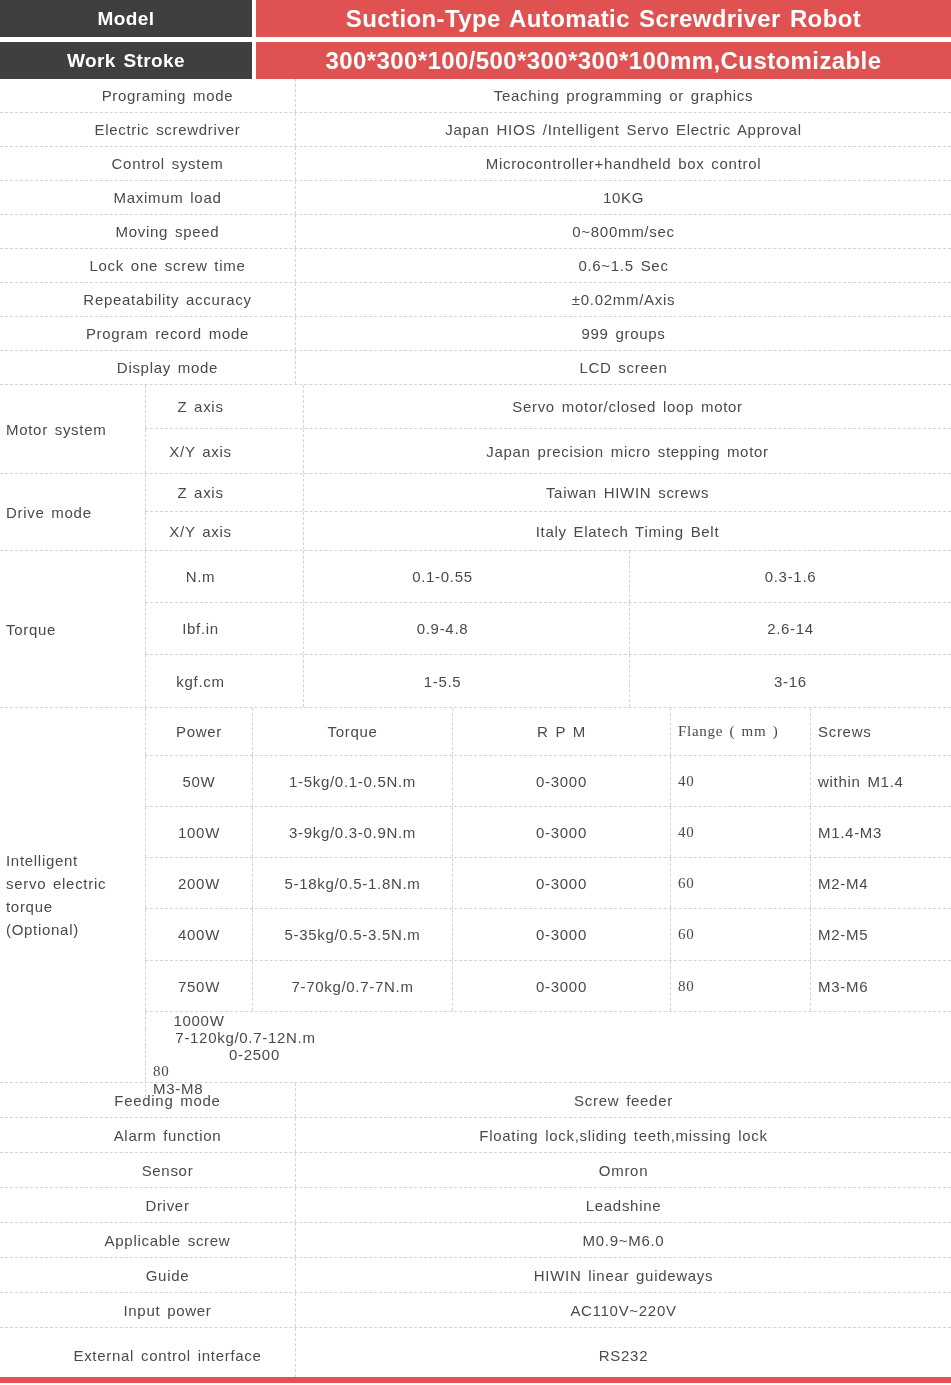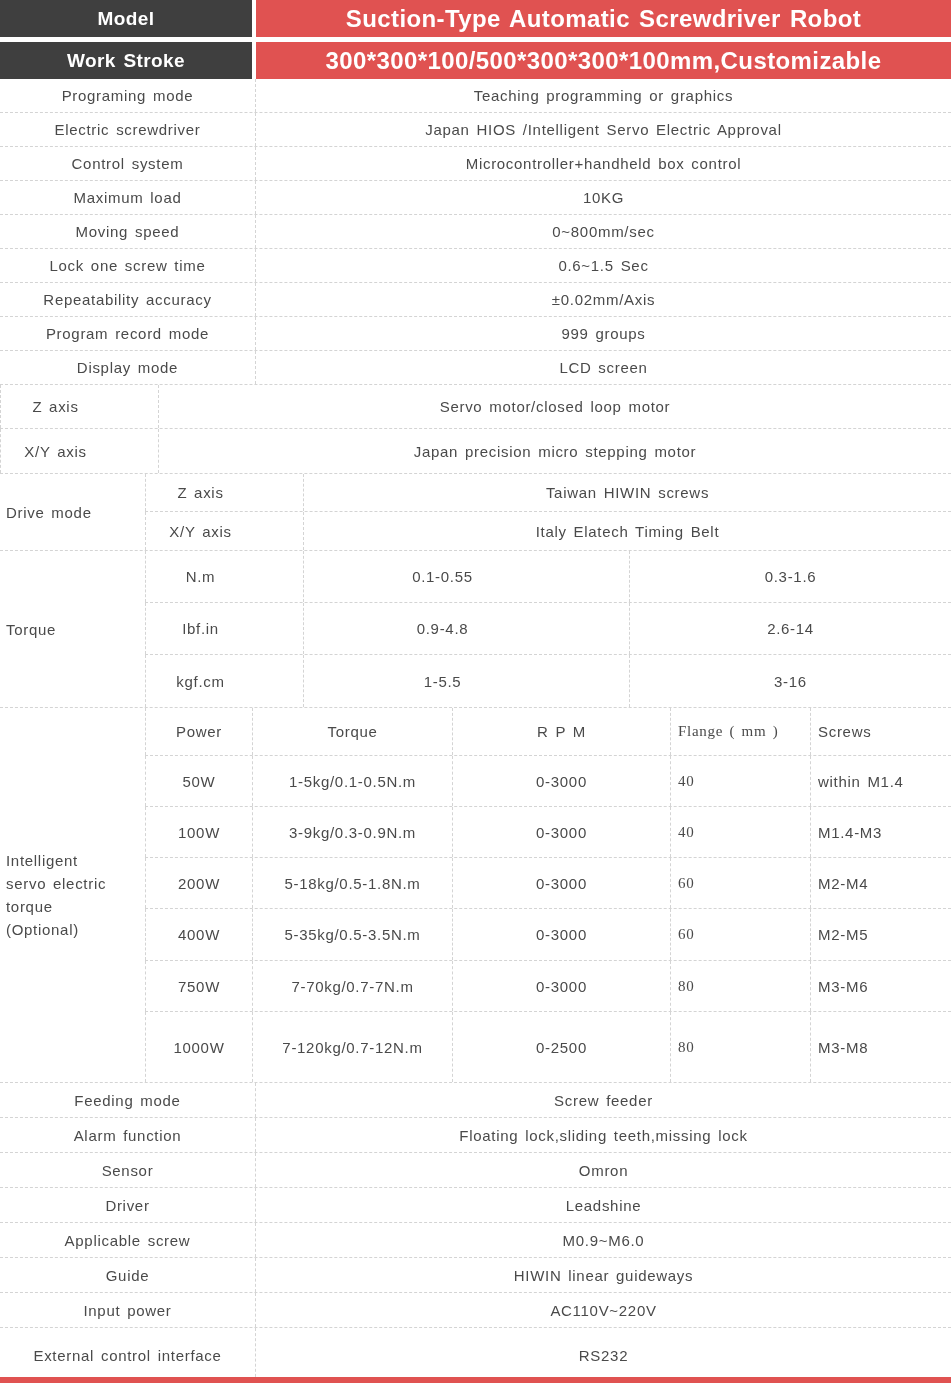--- a/index.html
+++ b/index.html
@@ -44,20 +44,21 @@
     font-weight: bold;
     font-size: 24px;
     letter-spacing: 0.4px;
     display: flex; align-items: center; justify-content: center;
   }
   
   .srow {
     display: flex;
     height: 34px;
     border-bottom: 1px dashed var(--dash);
+    padding-left: 40px;
   }
   .srow.h35 { height: 35px; }
   .srow.tall { height: 54px; }
   .srow.no-border { border-bottom: none; }
   .srow .lbl {
     width: 255px;
     display: flex; align-items: center; justify-content: center;
   }
   .srow .val {
     flex: 1;
@@ -101,21 +102,21 @@
     flex: 1;
     border-left: 1px dashed var(--dash);
     display: flex; align-items: center; justify-content: center;
   }
   
   .vrow { display: flex; border-bottom: 1px dashed var(--dash); }
   .vrow:last-child { border-bottom: none; }
   .vrow.h48 { height: 48px; }
   .vrow.h51 { height: 51px; }
   .vrow.h52 { height: 52px; }
-  .vrow.h70 { height: 70px; }
+  .vrow.h70 { height: 70px; flex-direction: column; }
   .vrow > div {
     border-left: 1px dashed var(--dash);
     display: flex; align-items: center; justify-content: center;
   }
   .vrow .c-power  { width: 107px; }
   .vrow .c-torque { width: 200px; }
   .vrow .c-rpm    { width: 218px; }
   .vrow .c-flange { width: 140px; justify-content: flex-start; padding-left: 7px; font-family: Liberation Serif, serif; }
   .vrow .c-screws { flex: 1;      justify-content: flex-start; padding-left: 7px; }
   
@@ -172,20 +173,21 @@
   <div class="srow">
     <div class="lbl">Program record mode</div>
     <div class="val">999 groups</div>
   </div>
   <div class="srow">
     <div class="lbl">Display mode</div>
     <div class="val">LCD screen</div>
   </div>
 
   <div class="group">
+    <div class="glbl">Motor system</div>
     <div class="gbody">
       <div class="grow h44">
         <div class="sub">Z axis</div>
         <div class="gval">Servo motor/closed loop motor</div>
       </div>
       <div class="grow h44">
         <div class="sub">X/Y axis</div>
         <div class="gval">Japan precision micro stepping motor</div>
       </div>
     </div>

